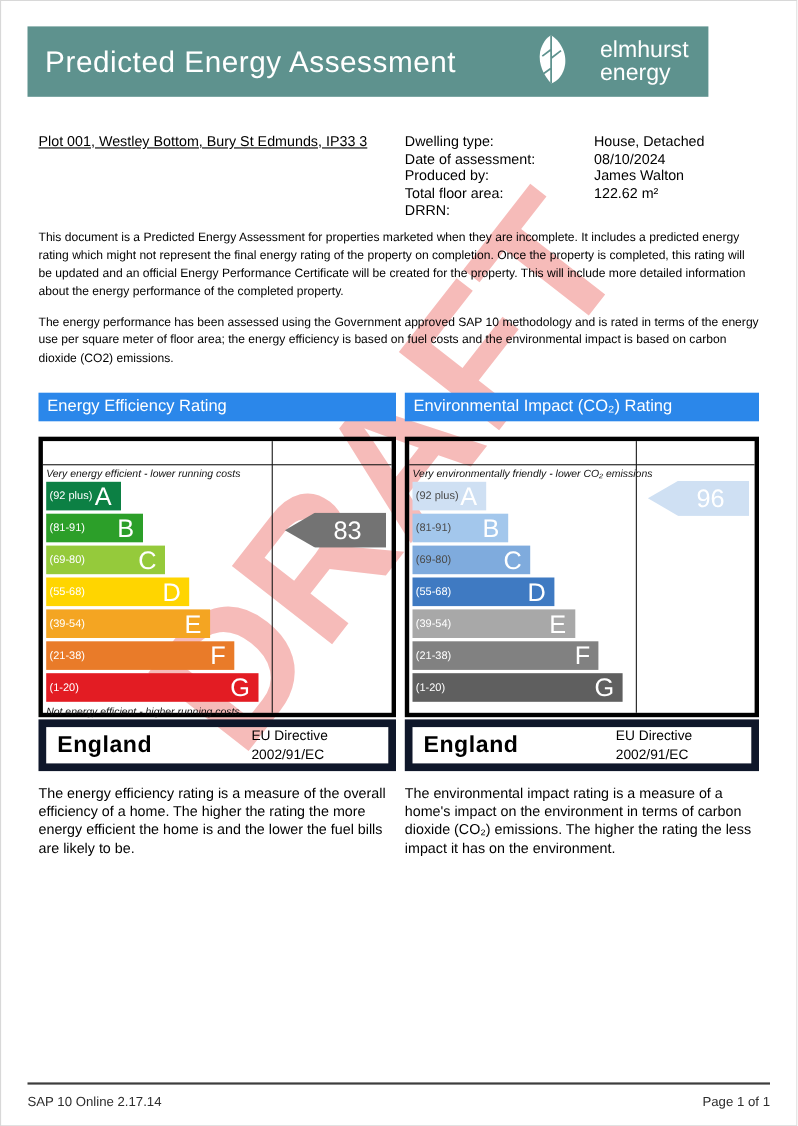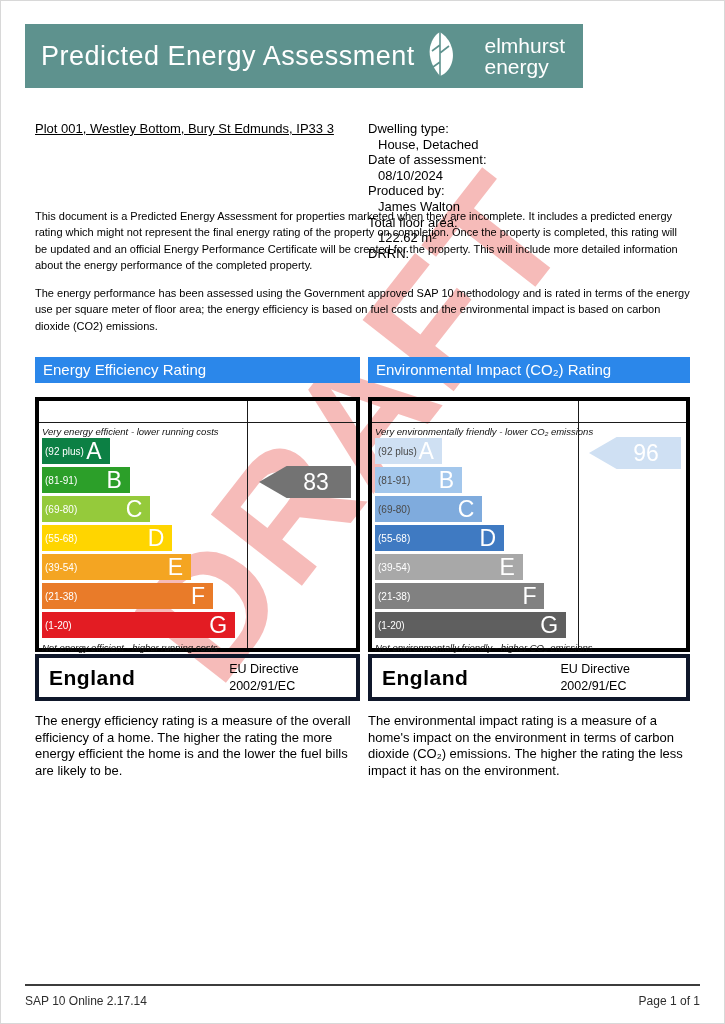--- a/index.html
+++ b/index.html
@@ -12,34 +12,34 @@
   
   .watermark {
     position:absolute; left:352px; top:428px; z-index:1;
     transform:translate(-50%,-50%) rotate(-52deg);
     font-size:168px; font-weight:bold; letter-spacing:2px;
     color:var(--watermark-color,#f2aaa8); white-space:nowrap; pointer-events:none;
   }
   .content { position:relative; z-index:2; }
   
   .band-header {
-    position:absolute; left:25px; top:24px; width:558px; height:64px;
+    position:absolute; left:25px; top:24px; width:619px; height:64px;
     background:var(--header-bg,#5e928e); color:#fff;
     display:flex; align-items:center; justify-content:space-between; padding:0 18px 0 16px;
   }
   .band-title { font-size:27px; letter-spacing:0.5px; }
   .logo { display:flex; align-items:center; gap:26px; }
   .logo-text { line-height:1.0; }
   .logo-line1 { font-size:21px; color:#ffffff; }
   .logo-line2 { font-size:21px; color:#ffffff; }
   
   .property { position:absolute; left:35px; top:121px; width:655px; display:flex; font-size:13px; }
   .address { width:333px;text-decoration:underline; }
   .prop-table { width:322px; }
-  .prop-row { display:flex; line-height:15.6px;flex-direction:column; }
+  .prop-row { display:flex; line-height:15.6px; }
   .prop-label { width:162px; }
   .prop-value { flex:1;margin-left:10px; }
   
   .para { position:absolute; left:35px; width:655px; font-size:11px; line-height:16.4px; }
   .para1 { top:208px; }
   .para2 { top:285px; }
   
   .col { position:absolute; top:357px; }
   .col-left  { left:35px;  width:325px; }
   .col-right { left:368px; width:322px; }
@@ -60,21 +60,21 @@
   }
   .band .range { font-size:10px; padding-left:3px; white-space:nowrap; }
   .band .letter { margin-left:auto; padding-right:8px; font-size:23px; }
   .pointer {
     position:absolute; right:5px; width:92px; height:32px;
     clip-path:polygon(0 50%, 30% 0, 100% 0, 100% 100%, 30% 100%);
     display:flex; align-items:center; justify-content:center; padding-left:22px;
     color:#fff; font-size:23px;
   }
   .region-box {
-    margin-top:2px; height:47px; border:4px solid #0f172a;
+    margin-top:2px; height:47px; border:7px solid #0f172a;
     position:relative; display:flex; align-items:center;
   }
   .region-name { font-size:21px; font-weight:bold; margin-left:10px; letter-spacing:0.5px; }
   .directive { position:absolute; left:60%; font-size:12.5px; line-height:1.3; }
   .explain { margin-top:12px; font-size:13px; line-height:16.6px; }
   
   .footer {
     position:absolute; left:25px; top:984px; width:675px;
     border-top:2px solid #3c3c3c; padding-top:8px;
     display:flex; justify-content:space-between; font-size:12px; color:#2e2e2e;
@@ -213,21 +213,20 @@
             <span class="letter">E</span>
           </div>
           <div class="band" style="width: 54.5%; background: rgb(129, 129, 129);">
             <span class="range" style="color: rgb(255, 255, 255);">(21-38)</span>
             <span class="letter">F</span>
           </div>
           <div class="band" style="width: 61.5%; background: rgb(95, 95, 95);">
             <span class="range" style="color: rgb(255, 255, 255);">(1-20)</span>
             <span class="letter">G</span>
           </div>
-          <div class="cap">Not environmentally friendly - higher CO₂ emissions</div>
           <div class="pointer" style="background: rgb(207, 224, 243); top: 14px;">
             <span>96</span>
           </div>
         </div>
       </div>
       <div class="region-box">
         <div class="region-name">England</div>
         <div class="directive">
           <div>EU Directive</div>
           <div>2002/91/EC</div>

